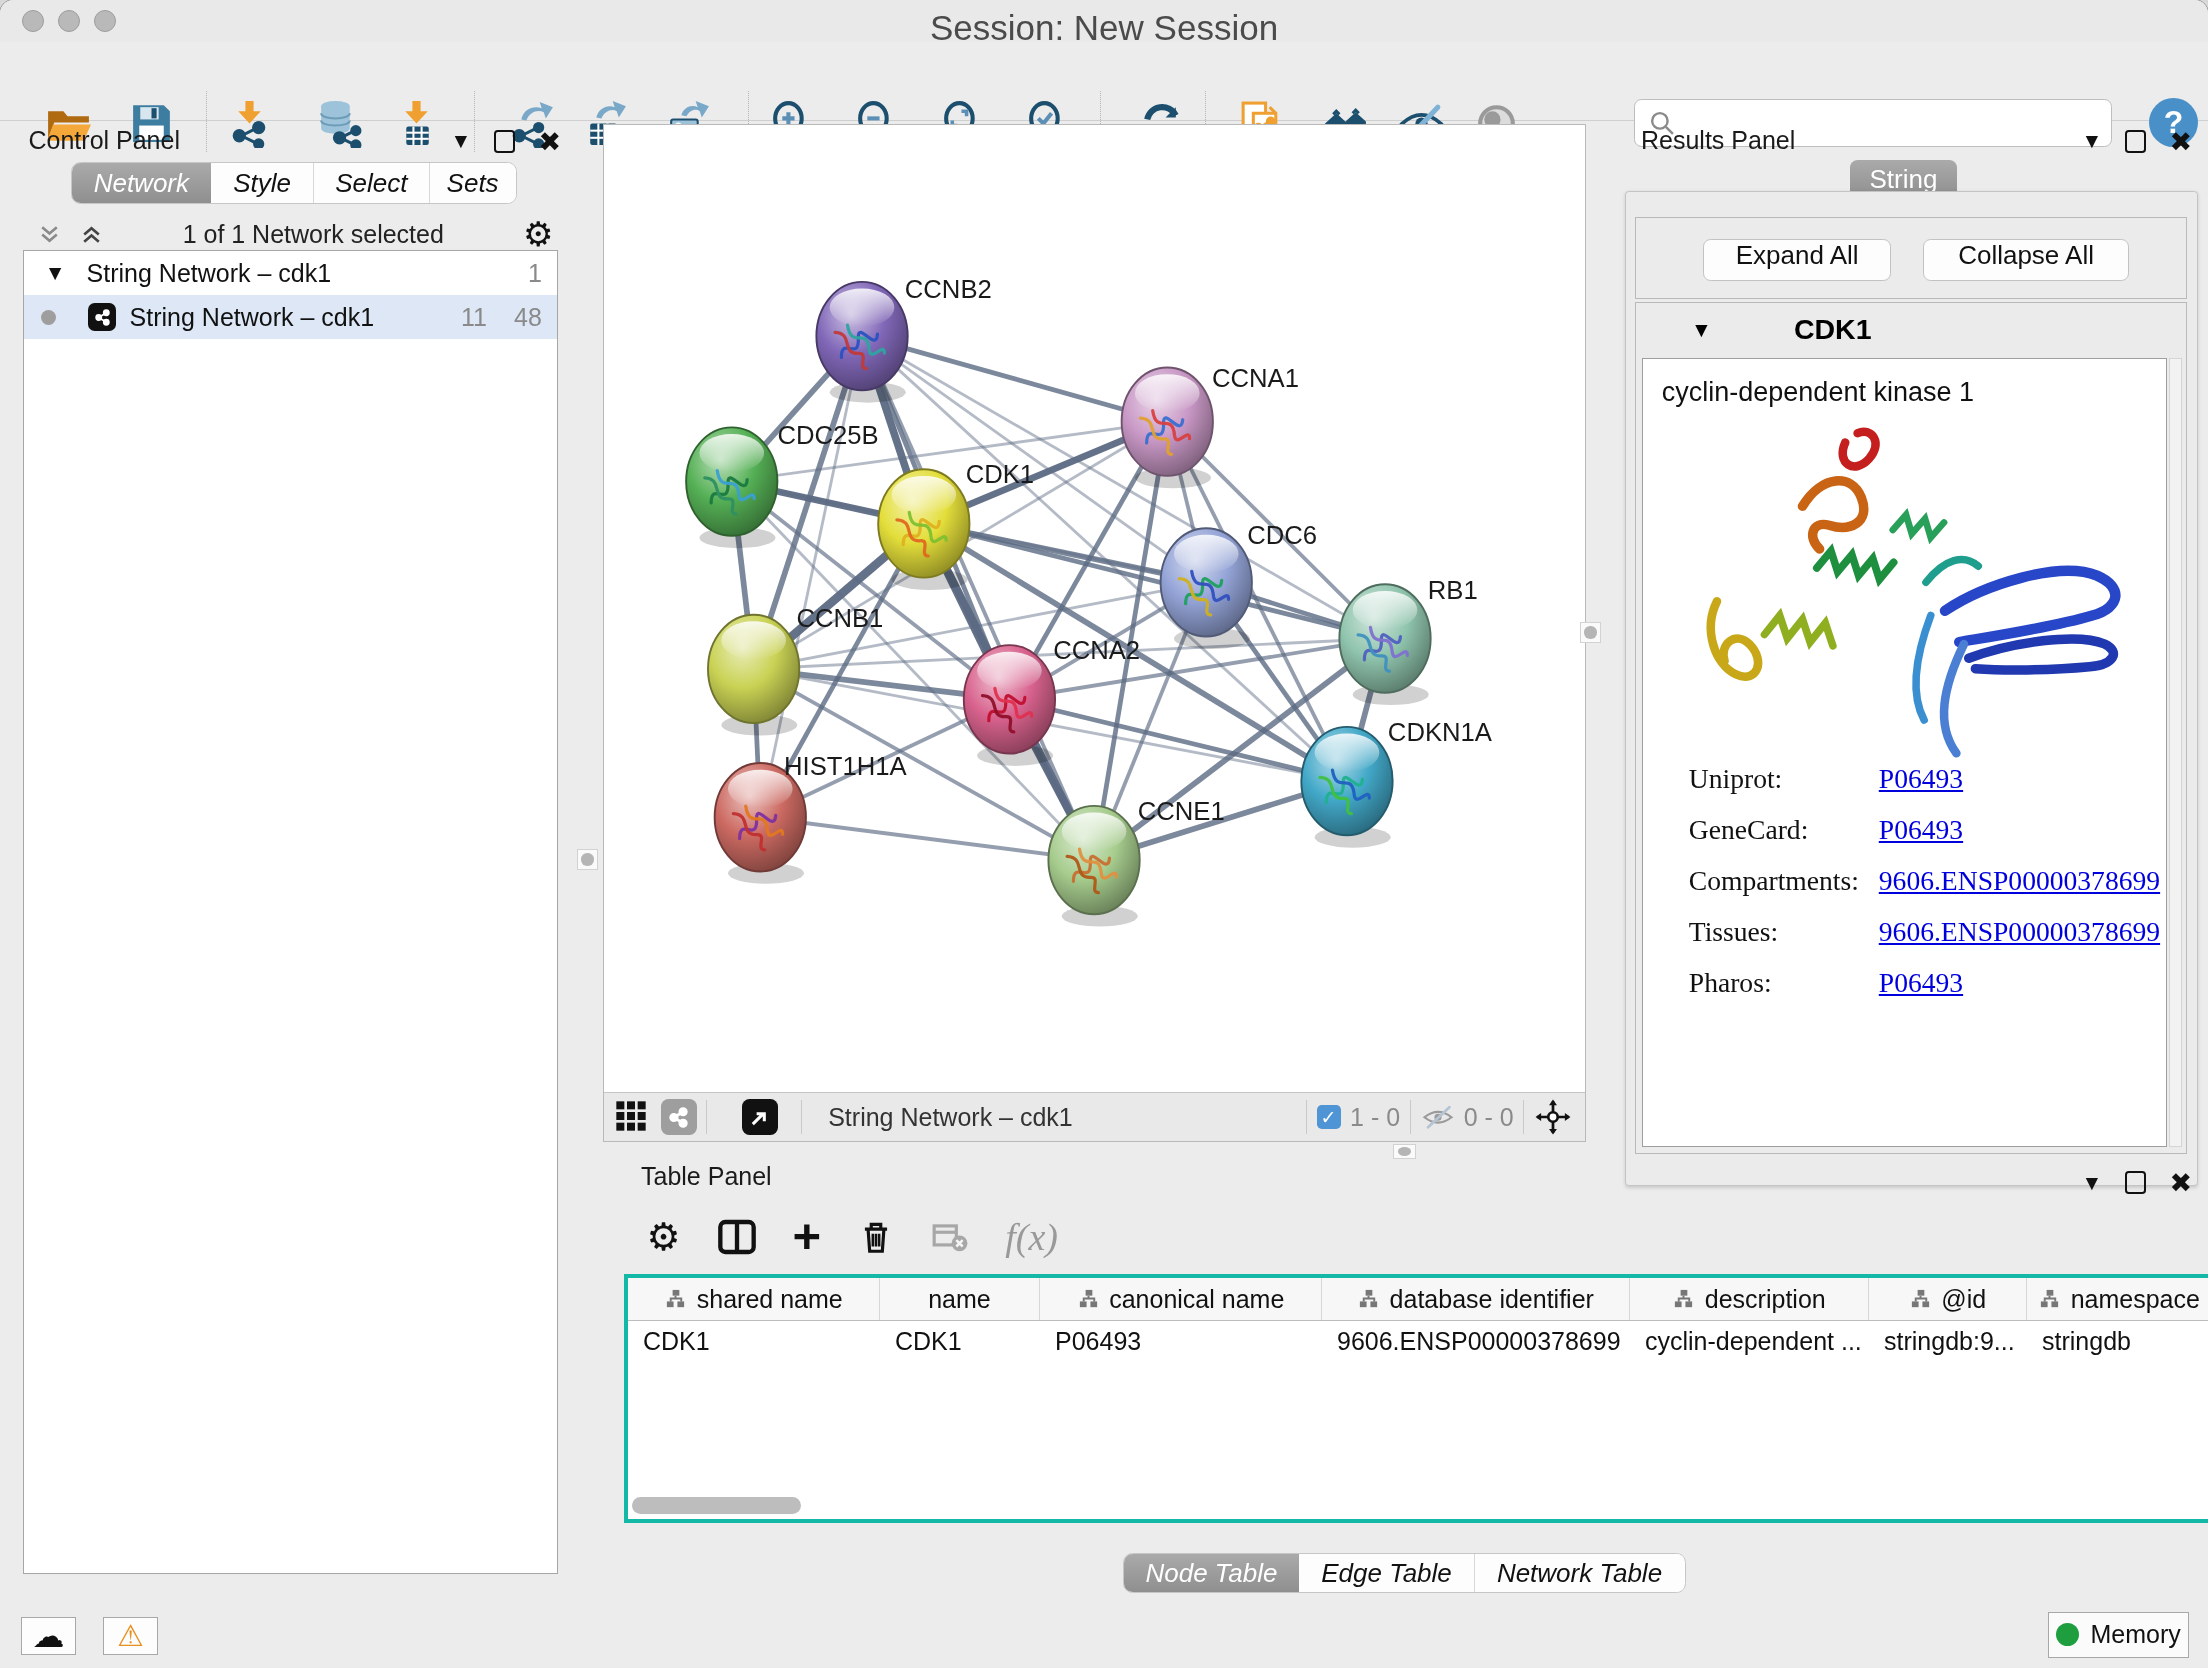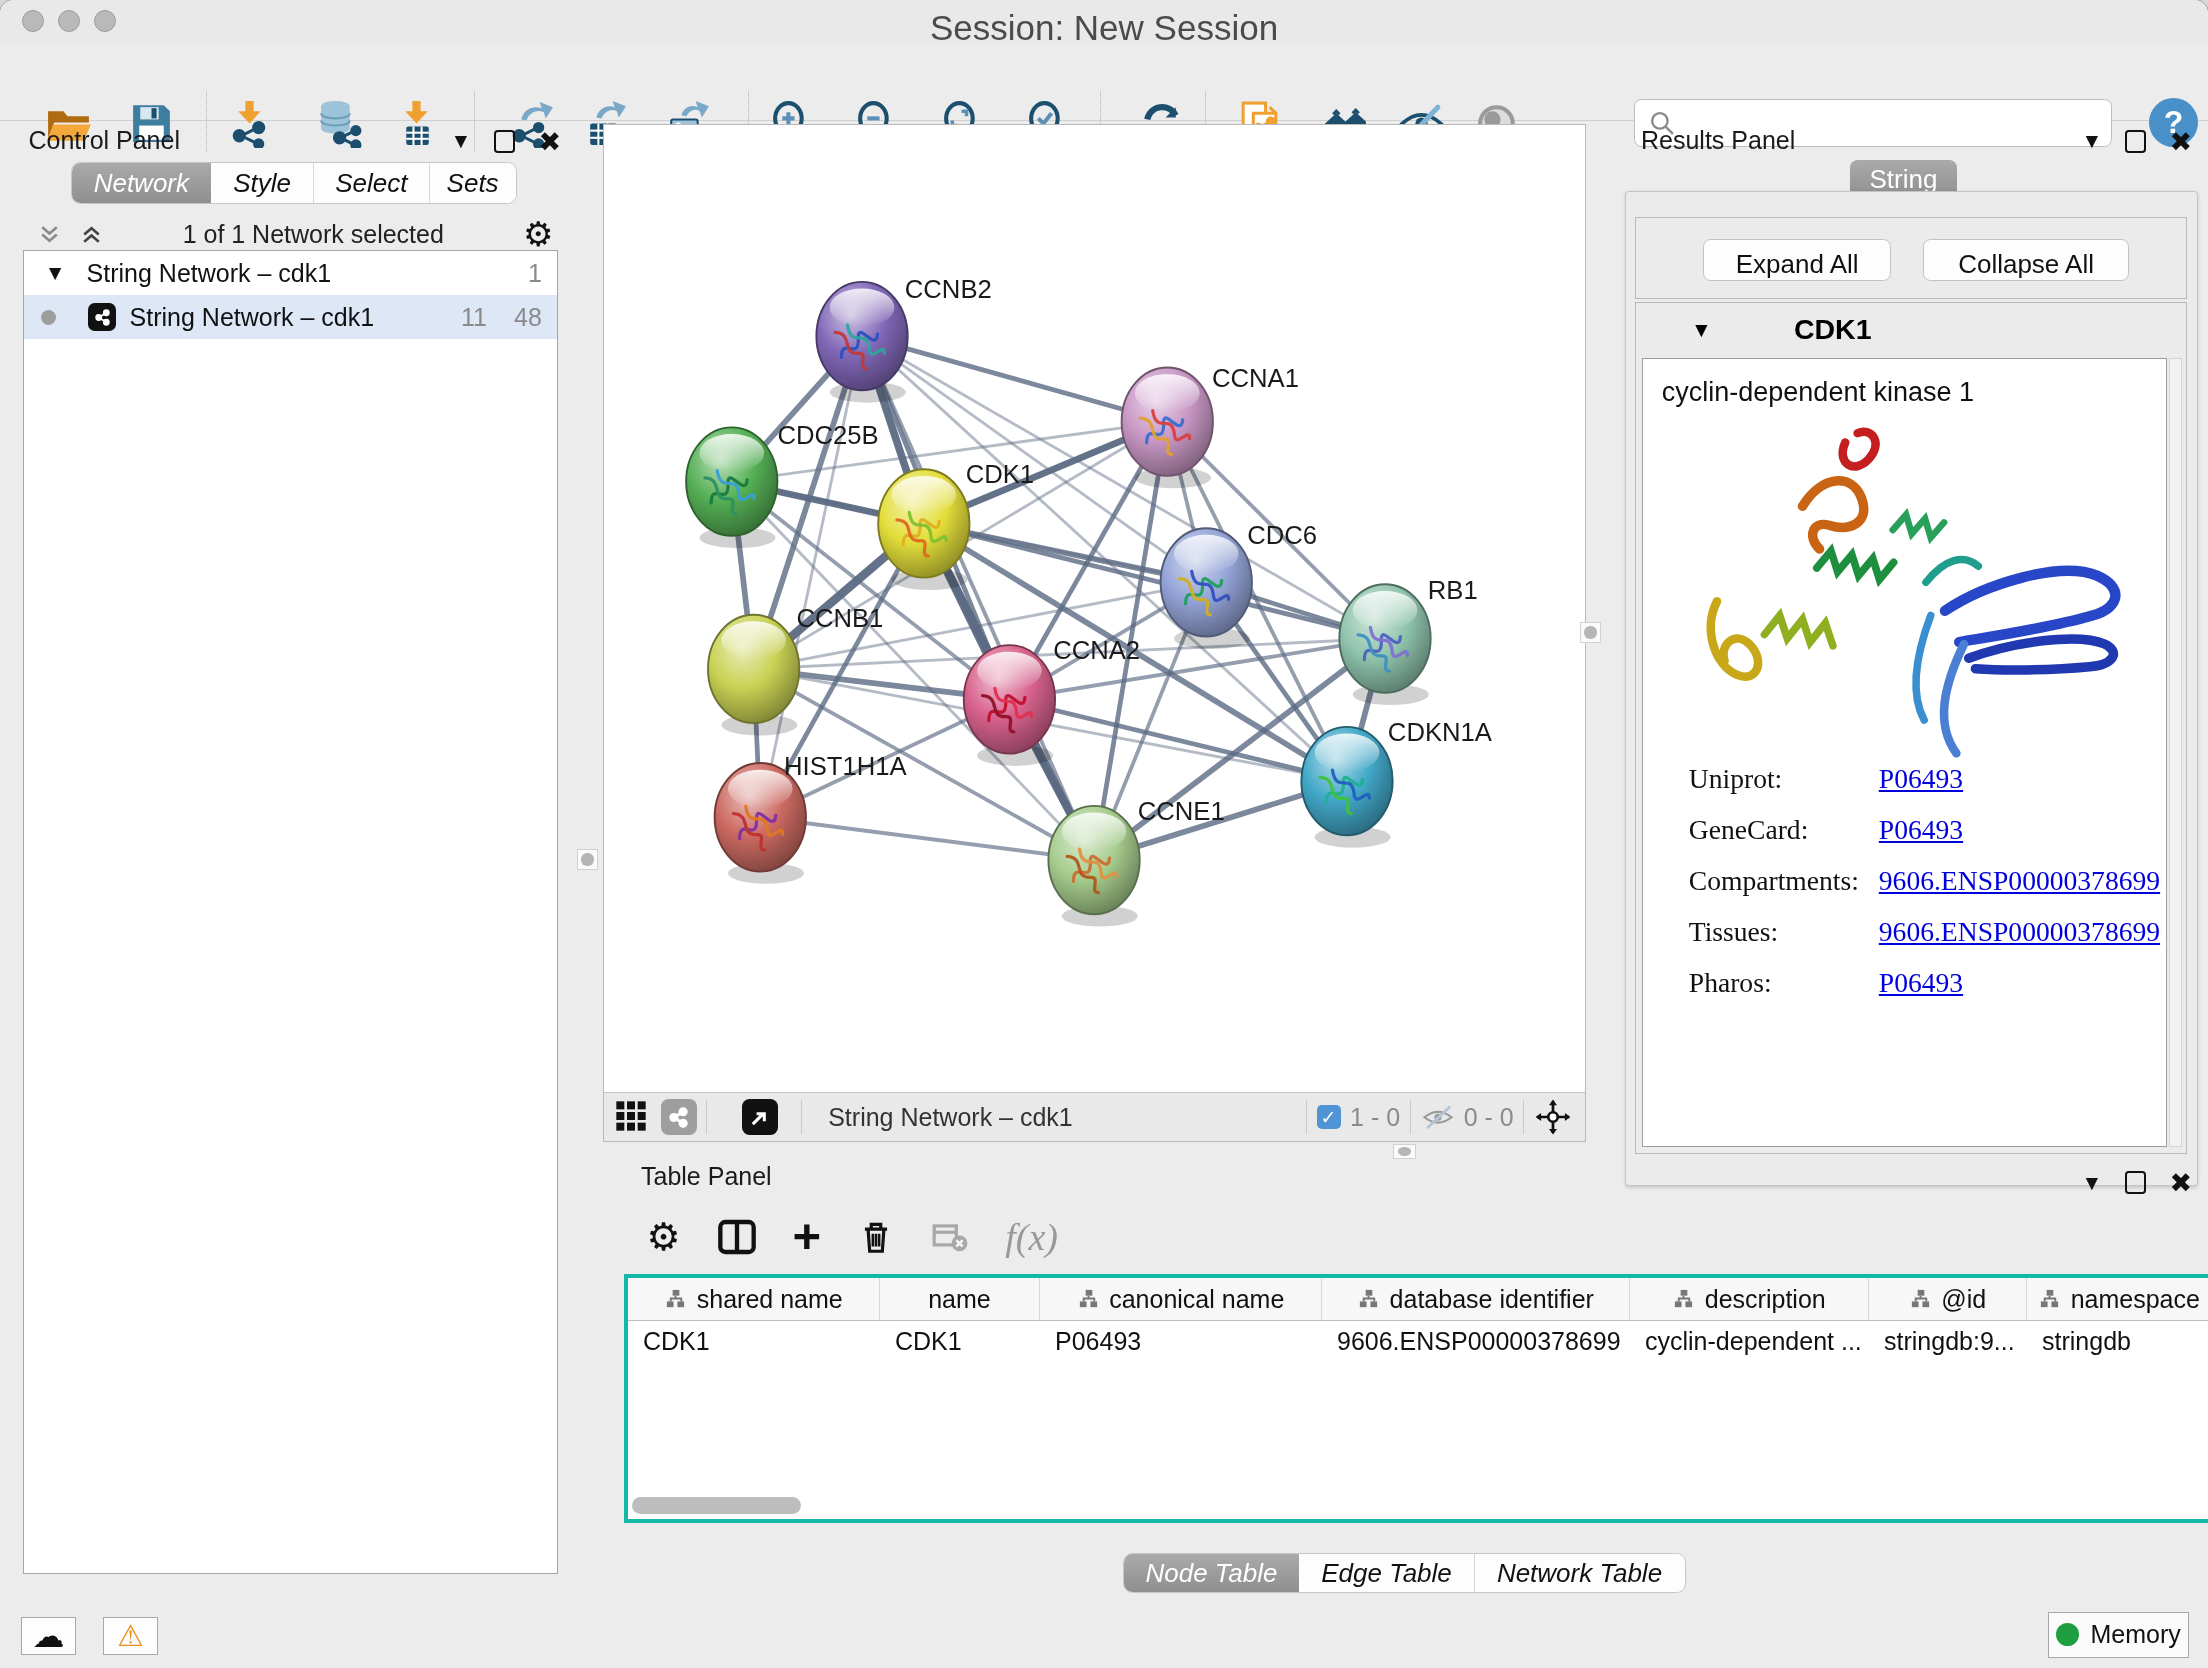--- a/index.html
+++ b/index.html
@@ -57,21 +57,21 @@
             display:inline-flex;align-items:center;justify-content:center;}
   .split-handle{position:absolute;width:19px;height:19px;background:#fafafa;border:1px solid #d2d2d2;
                 display:flex;align-items:center;justify-content:center;}
   .split-handle i{width:12.4px;height:12.4px;border-radius:50%;background:#b5b5b5;display:block;}
   
   #results-panel{position:absolute;left:1617px;top:124px;width:592px;height:1035px;}
   #rp-card{position:absolute;left:7.6px;top:67px;width:573px;height:995px;background:#ebebeb;
            border:1px solid #c4c4c4;border-radius:3.8px;box-shadow:0 1.9px 3.8px rgba(0,0,0,.15);box-sizing:border-box;}
   #rp-btnbox{position:absolute;left:9.5px;top:25px;width:552px;height:82px;border:1px solid #b9b9b9;box-sizing:border-box;}
   .rp-btn{position:absolute;top:21px;height:40px;background:#fdfdfd;border:1px solid #c2c2c2;border-radius:7.6px;
-          font-size:26px;display:flex;align-items:flex-end;justify-content:center;color:#111;}
+          font-size:26px;display:flex;align-items:flex-start;justify-content:center;color:#111;}
   #rp-genebox{position:absolute;left:9.5px;top:110px;width:552px;height:852px;border:1px solid #b9b9b9;box-sizing:border-box;}
   #rp-gene-head{height:53px;display:flex;align-items:center;}
   #rp-content{position:absolute;left:5.7px;top:55px;right:19px;bottom:5.7px;background:#fff;border:1px solid #9e9e9e;overflow:hidden;}
   #rp-scroll{position:absolute;top:55px;right:3.8px;bottom:5.7px;width:11.4px;background:#f2f2f2;border:1px solid #d5d5d5;}
   #rp-desc{font-size:27px;color:#111;padding:18px 0 0 19px;}
   #crosslinks{position:absolute;left:23px;top:404px;font-family:"Liberation Serif",serif;}
   #crosslinks h3{margin:0 0 13.3px 0;font-size:29.5px;}
   .cl-row{display:flex;margin:0 0 19px 23px;font-size:27.6px;}
   .cl-label{width:190px;color:#111;}
   .cl-link{color:#0000dd;text-decoration:underline;}

